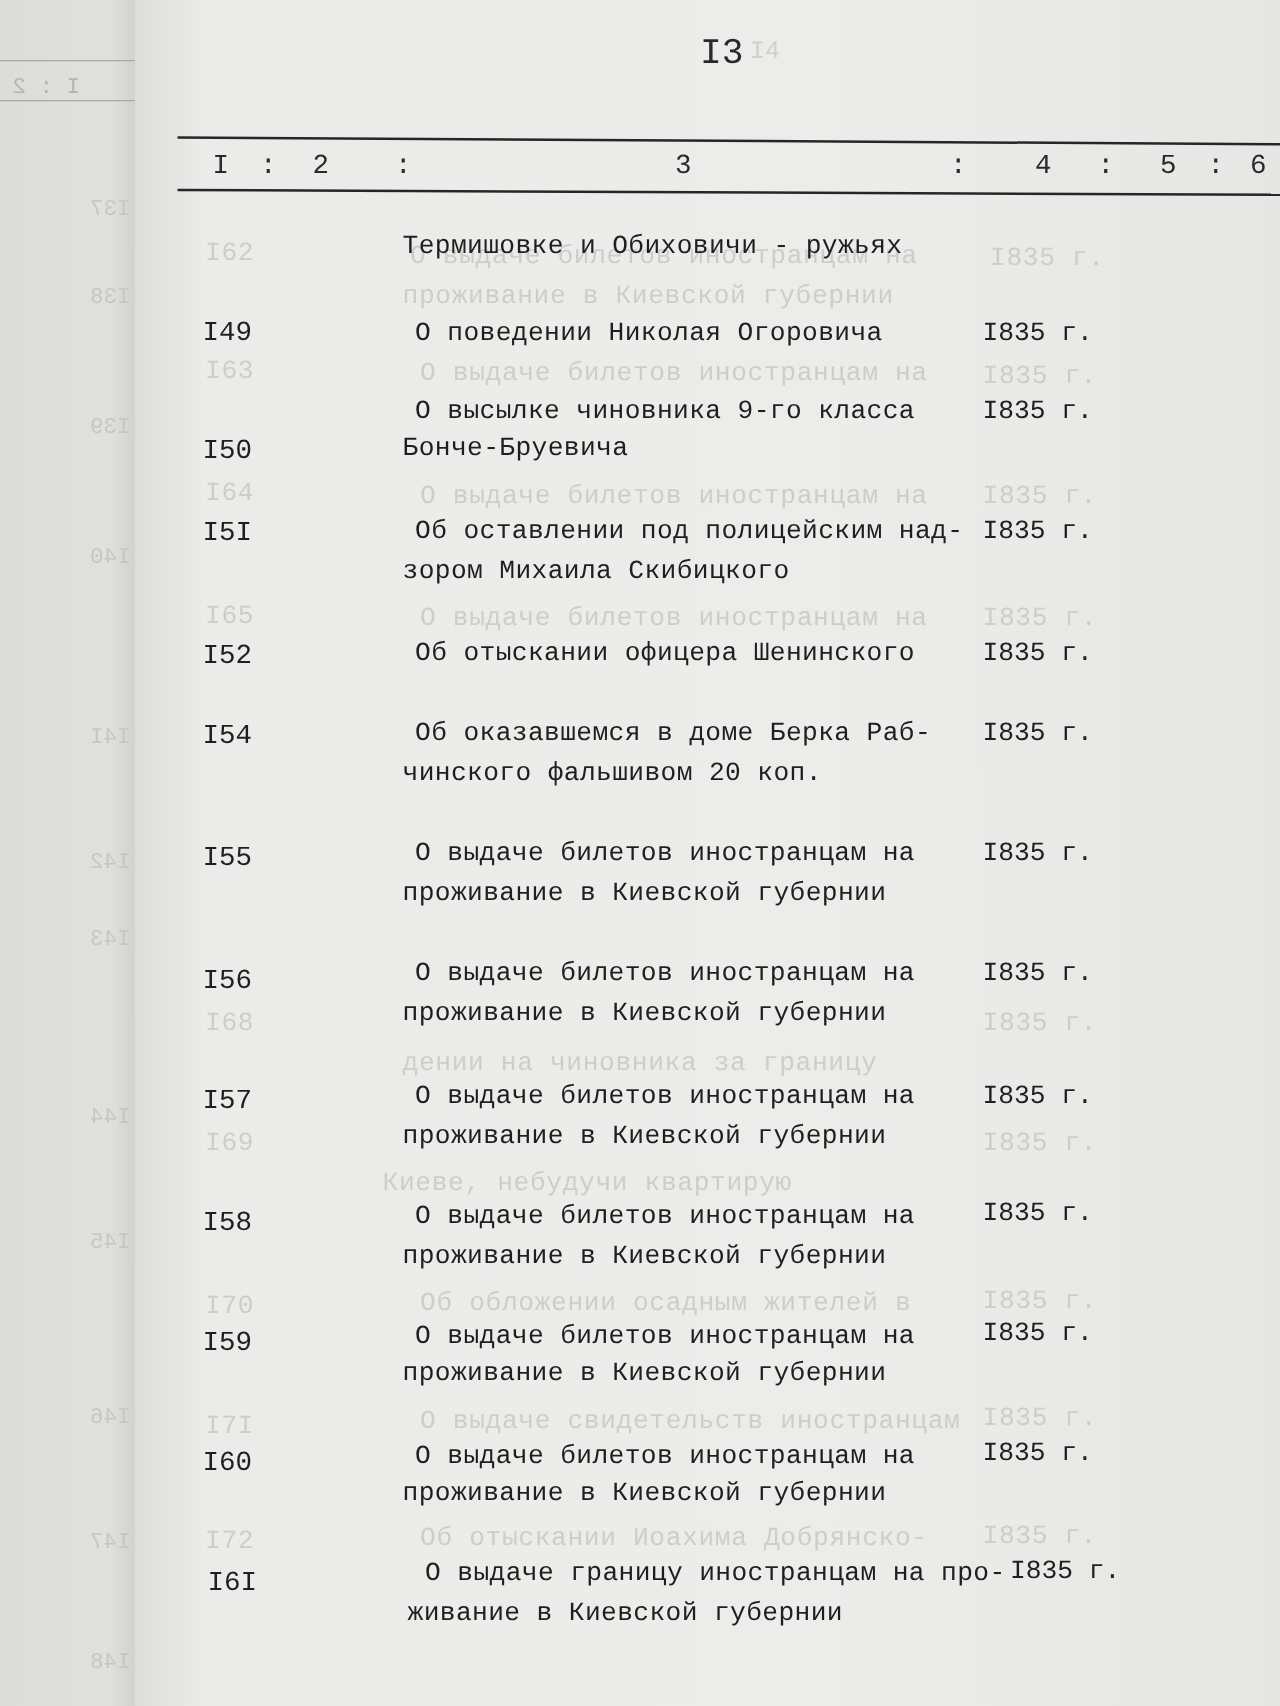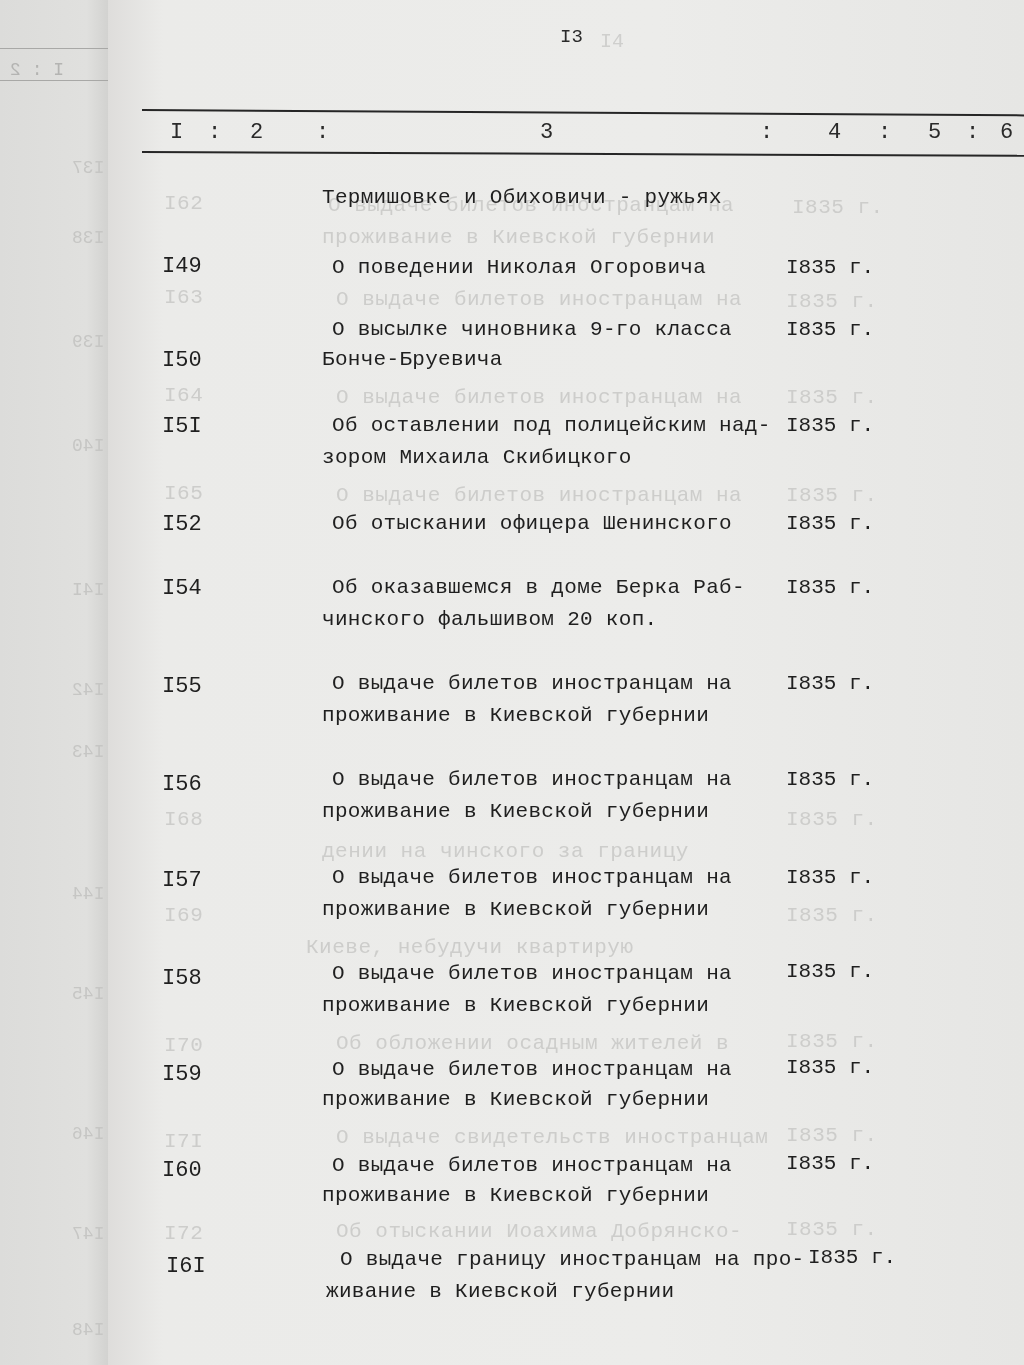--- a/index.html
+++ b/index.html
@@ -51,21 +51,21 @@
       position: absolute;
       left: 108px; top: 0;
       width: 916px;
       height: 1365px;
       background: linear-gradient(to right, #dedddb 0%, #ebebe9 6%, #ececea 60%, #e6e6e4 100%);
     }
     .page-number {
       position: absolute;
       left: 560px;
       top: 26px;
-      font-size: 19px;
+      font-size: 29px;
       color: #2a2a2a;
     }
     .ghost-number {
       position: absolute;
       left: 600px;
       top: 30px;
       font-size: 20px;
       color: #cfcfcd;
     }
     .rule {
@@ -161,21 +161,21 @@
 <div class="ghost" style="left:336px; top:288px;">О выдаче билетов иностранцам на</div>
 <div class="ghost" style="left:786px; top:290px;">I835 г.</div>
 <div class="ghost" style="left:164px; top:384px;">I64</div>
 <div class="ghost" style="left:336px; top:386px;">О выдаче билетов иностранцам на</div>
 <div class="ghost" style="left:786px; top:386px;">I835 г.</div>
 <div class="ghost" style="left:164px; top:482px;">I65</div>
 <div class="ghost" style="left:336px; top:484px;">О выдаче билетов иностранцам на</div>
 <div class="ghost" style="left:786px; top:484px;">I835 г.</div>
 <div class="ghost" style="left:164px; top:808px;">I68</div>
 <div class="ghost" style="left:786px; top:808px;">I835 г.</div>
-<div class="ghost" style="left:322px; top:840px;">дении на чинского за границу</div>
+<div class="ghost" style="left:322px; top:840px;">дении на чиновника за границу</div>
 <div class="ghost" style="left:164px; top:904px;">I69</div>
 <div class="ghost" style="left:786px; top:904px;">I835 г.</div>
 <div class="ghost" style="left:306px; top:936px;">Киеве, небудучи квартирую</div>
 <div class="ghost" style="left:164px; top:1034px;">I70</div>
 <div class="ghost" style="left:336px; top:1032px;">Об обложении осадным жителей в</div>
 <div class="ghost" style="left:786px; top:1030px;">I835 г.</div>
 <div class="ghost" style="left:164px; top:1130px;">I7I</div>
 <div class="ghost" style="left:336px; top:1126px;">О выдаче свидетельств иностранцам</div>
 <div class="ghost" style="left:786px; top:1124px;">I835 г.</div>
 <div class="ghost" style="left:164px; top:1222px;">I72</div>

